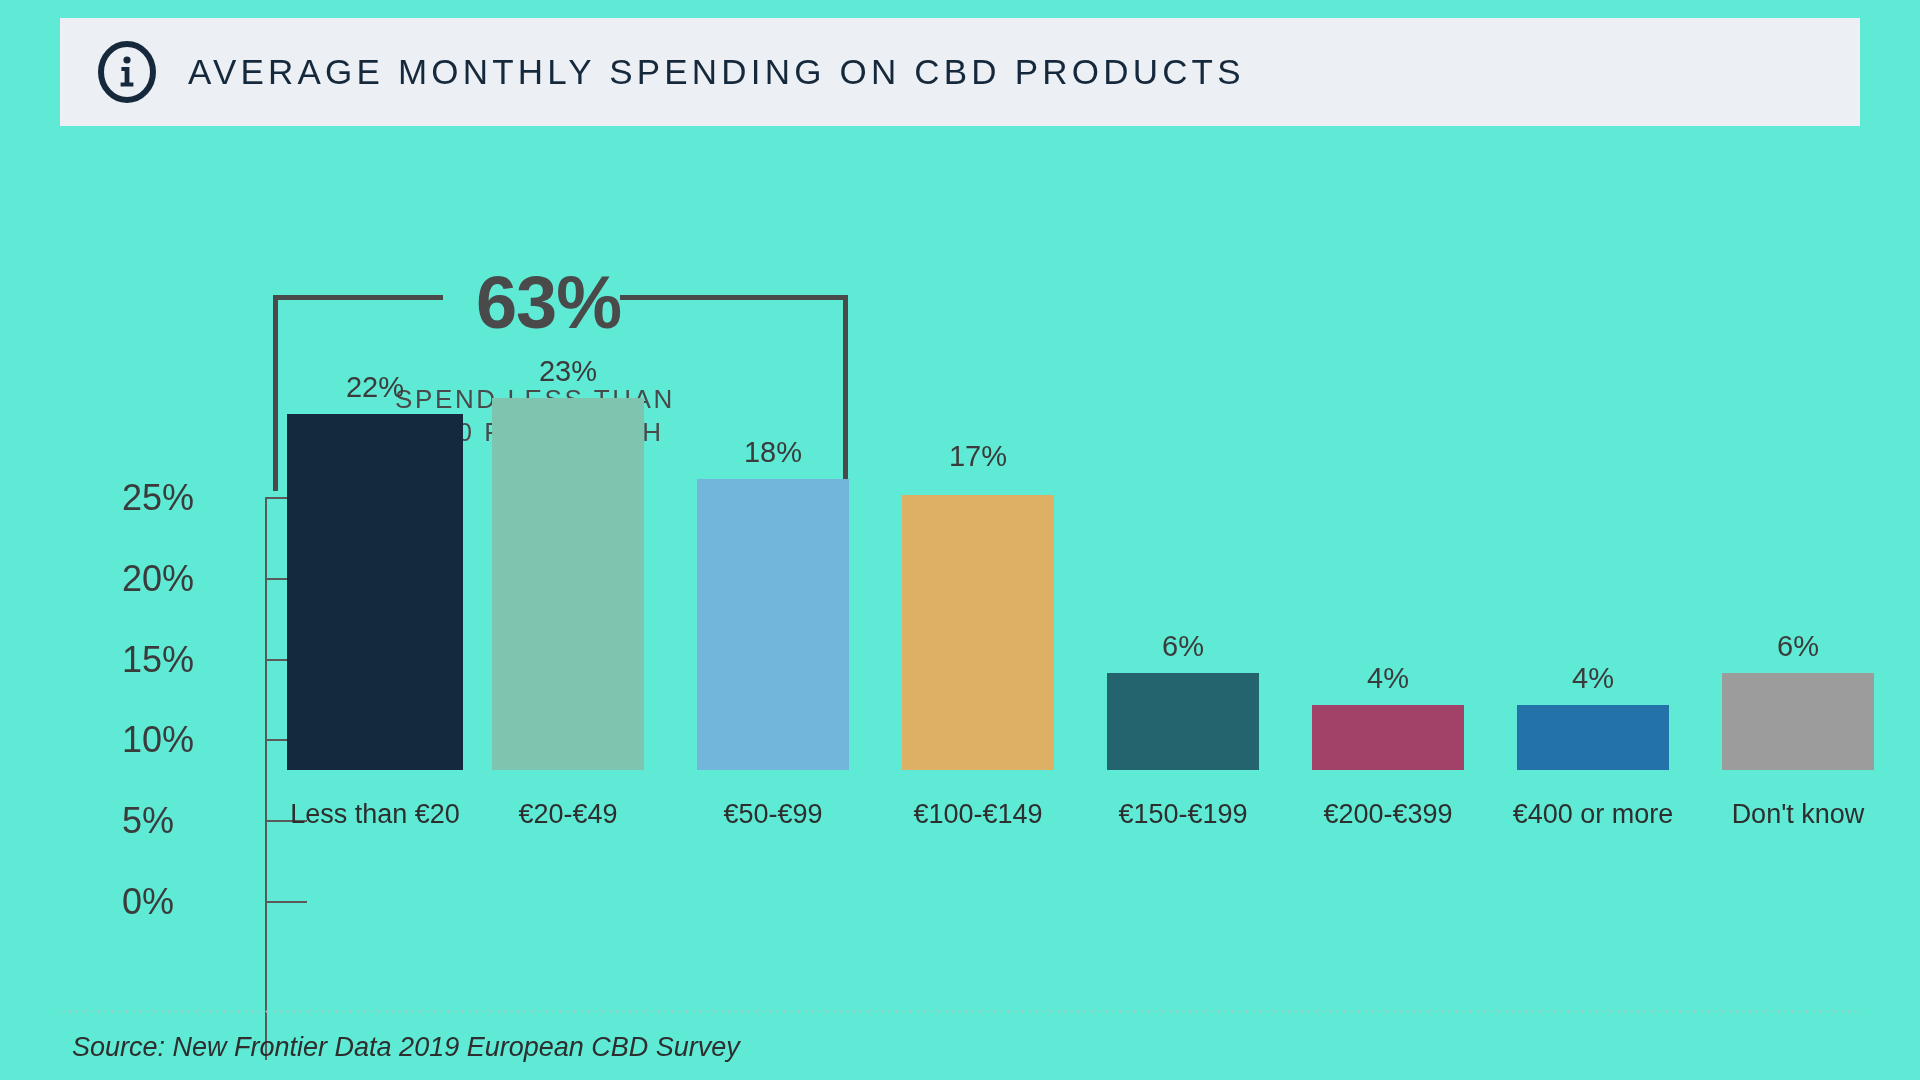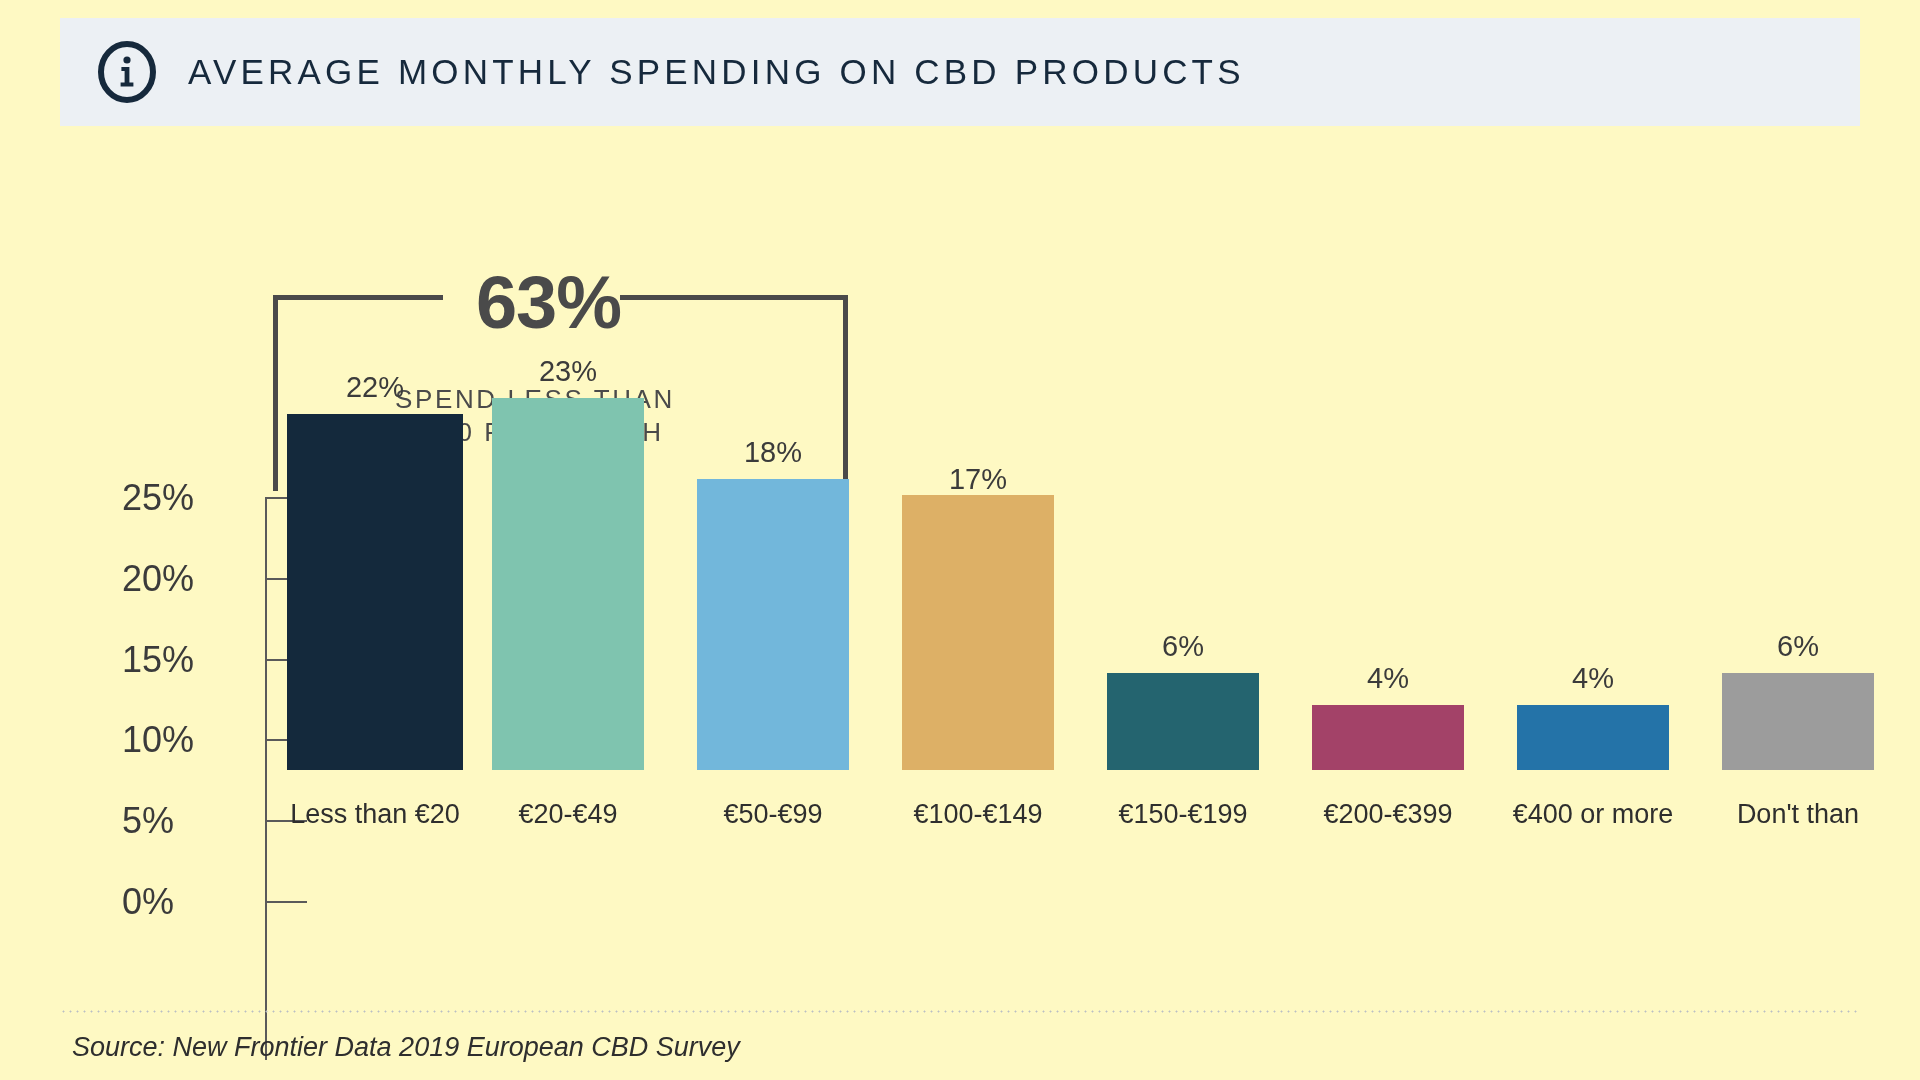--- a/index.html
+++ b/index.html
@@ -2,21 +2,21 @@
 <html><head>
 <meta charset="utf-8">
 <style>
   * { box-sizing: border-box; margin: 0; padding: 0; }
   html, body {
     width: 1920px; height: 1080px;
     background: #ffffff;
     font-family: "Liberation Sans", sans-serif;
     overflow: hidden;
   }
-  #page { position: relative; width: 1920px; height: 1080px; background: #fef9c3; }
+  #page { position: relative; width: 1920px; height: 1080px; background: #5eead4; }
 
   
   .header-band {
     position: absolute; left: 60px; top: 18px;
     width: 1800px; height: 108px;
     background: #ecf0f4;
     display: flex; align-items: center;
   }
   .info-icon { margin-left: 36px; flex: 0 0 auto; display: block; }
   .header-title {
@@ -208,42 +208,42 @@
           <div class="bar-value" style="bottom: 541.68px;">23%</div>
           <div class="bar-cat">€20-€49</div>
         </div>
         <div class="bar-group" style="left: 637px; width: 152px; height: 790px;">
           <div class="bar" style="height: 290.88px; background: rgb(114, 183, 219);"></div>
           <div class="bar-value" style="bottom: 460.88px;">18%</div>
           <div class="bar-cat">€50-€99</div>
         </div>
         <div class="bar-group" style="left: 842px; width: 152px; height: 790px;">
           <div class="bar" style="height: 274.72px; background: rgb(221, 176, 102);"></div>
-          <div class="bar-value" style="bottom: 434px;">17%</div>
+          <div class="bar-value" style="bottom: 457px;">17%</div>
           <div class="bar-cat">€100-€149</div>
         </div>
         <div class="bar-group" style="left: 1047px; width: 152px; height: 790px;">
           <div class="bar" style="height: 96.96px; background: rgb(36, 100, 111);"></div>
           <div class="bar-value" style="bottom: 266.96px;">6%</div>
           <div class="bar-cat">€150-€199</div>
         </div>
         <div class="bar-group" style="left: 1252px; width: 152px; height: 790px;">
           <div class="bar" style="height: 64.64px; background: rgb(163, 66, 104);"></div>
           <div class="bar-value" style="bottom: 234.64px;">4%</div>
           <div class="bar-cat">€200-€399</div>
         </div>
         <div class="bar-group" style="left: 1457px; width: 152px; height: 790px;">
           <div class="bar" style="height: 64.64px; background: rgb(36, 115, 168);"></div>
           <div class="bar-value" style="bottom: 234.64px;">4%</div>
           <div class="bar-cat">€400 or more</div>
         </div>
         <div class="bar-group" style="left: 1662px; width: 152px; height: 790px;">
           <div class="bar" style="height: 96.96px; background: rgb(156, 156, 156);"></div>
           <div class="bar-value" style="bottom: 266.96px;">6%</div>
-          <div class="bar-cat">Don't than</div>
+          <div class="bar-cat">Don't know</div>
         </div>
       </div>
   </div>
 
   <div class="divider"></div>
   <div class="source">Source: New Frontier Data 2019 European CBD Survey</div>
 
 </div>
 
 </body></html>

